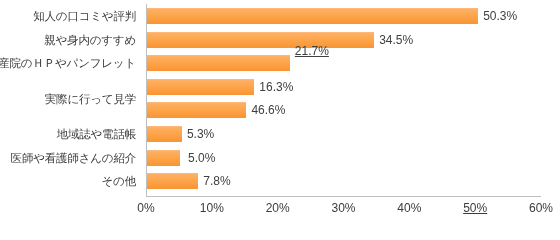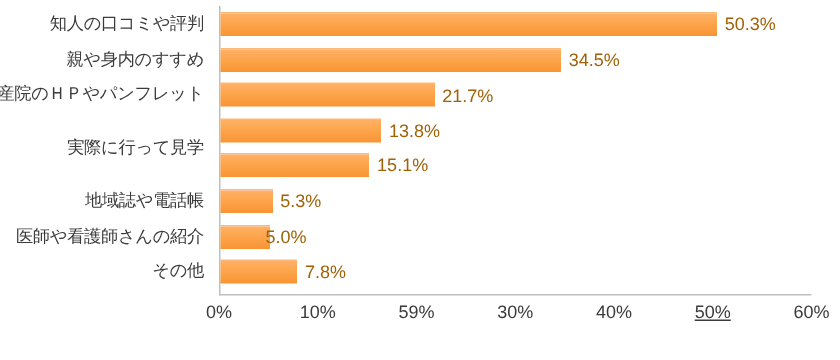--- a/index.html
+++ b/index.html
@@ -72,21 +72,21 @@
     background: linear-gradient(to bottom, #ffb066 0%, #fda74f 38%, #f99433 100%);
     border-top: 1px solid #fdb878;
     box-sizing: border-box;
   }
 
   .bar-value {
     position: absolute;
     height: 16px;
     line-height: 16px;
     font-size: 12px;
-    color: #a16207;
+    color: #404040;
     white-space: nowrap;
   }
 
   
   .xticks {
     position: absolute;
     left: 146px;
     top: 199px;
     width: 395px;
     height: 20px;
@@ -117,36 +117,36 @@
     </div>
 
   <div class="plot">
     <div class="axis-y-line"></div>
     <div class="axis-x-line"></div>
   <div class="bar" style="top: 4px; left: 1px; width: 331.142px;"></div>
       <div class="bar-value" style="top: 4px; left: 337.142px;">50.3%</div>
       <div class="bar" style="top: 27.6px; left: 1px; width: 227.125px;"></div>
       <div class="bar-value" style="top: 27.6px; left: 233.125px;">34.5%</div>
       <div class="bar" style="top: 51.2px; left: 1px; width: 142.858px;"></div>
-      <div class="bar-value" style="top: 52px; left: 148.858px;">21.7%</div>
+      <div class="bar-value" style="top: 39px; left: 148.858px; text-decoration: underline;">21.7%</div>
       <div class="bar" style="top: 74.8px; left: 1px; width: 107.308px;"></div>
-      <div class="bar-value" style="top: 74.8px; left: 113.308px;">13.8%</div>
+      <div class="bar-value" style="top: 74.8px; left: 113.308px;">16.3%</div>
       <div class="bar" style="top: 98.4px; left: 1px; width: 99.4083px;"></div>
-      <div class="bar-value" style="top: 98.4px; left: 105.408px;">15.1%</div>
+      <div class="bar-value" style="top: 98.4px; left: 105.408px;">46.6%</div>
       <div class="bar" style="top: 122px; left: 1px; width: 34.8917px;"></div>
       <div class="bar-value" style="top: 122px; left: 40.8917px; text-align: right;">5.3%</div>
       <div class="bar" style="top: 145.6px; left: 1px; width: 32.9167px;"></div>
-      <div class="bar-value" style="top: 145.6px; left: 31px;">5.0%</div>
+      <div class="bar-value" style="top: 145.6px; left: 42px;">5.0%</div>
       <div class="bar" style="top: 169.2px; left: 1px; width: 51.35px;"></div>
       <div class="bar-value" style="top: 169.2px; left: 57.35px;">7.8%</div>
     </div>
 
   <div class="xticks">
       <div class="xtick" style="left: 0px;">0%</div>
       <div class="xtick" style="left: 65.8333px; text-align: right;">10%</div>
-      <div class="xtick" style="left: 131.667px;">59%</div>
+      <div class="xtick" style="left: 131.667px;">20%</div>
       <div class="xtick" style="left: 197.5px;">30%</div>
       <div class="xtick" style="left: 263.333px; text-align: right;">40%</div>
       <div class="xtick" style="left: 329.167px; text-decoration: underline;">50%</div>
       <div class="xtick" style="left: 395px;">60%</div>
     </div>
 
 </div>
 
 </body></html>

